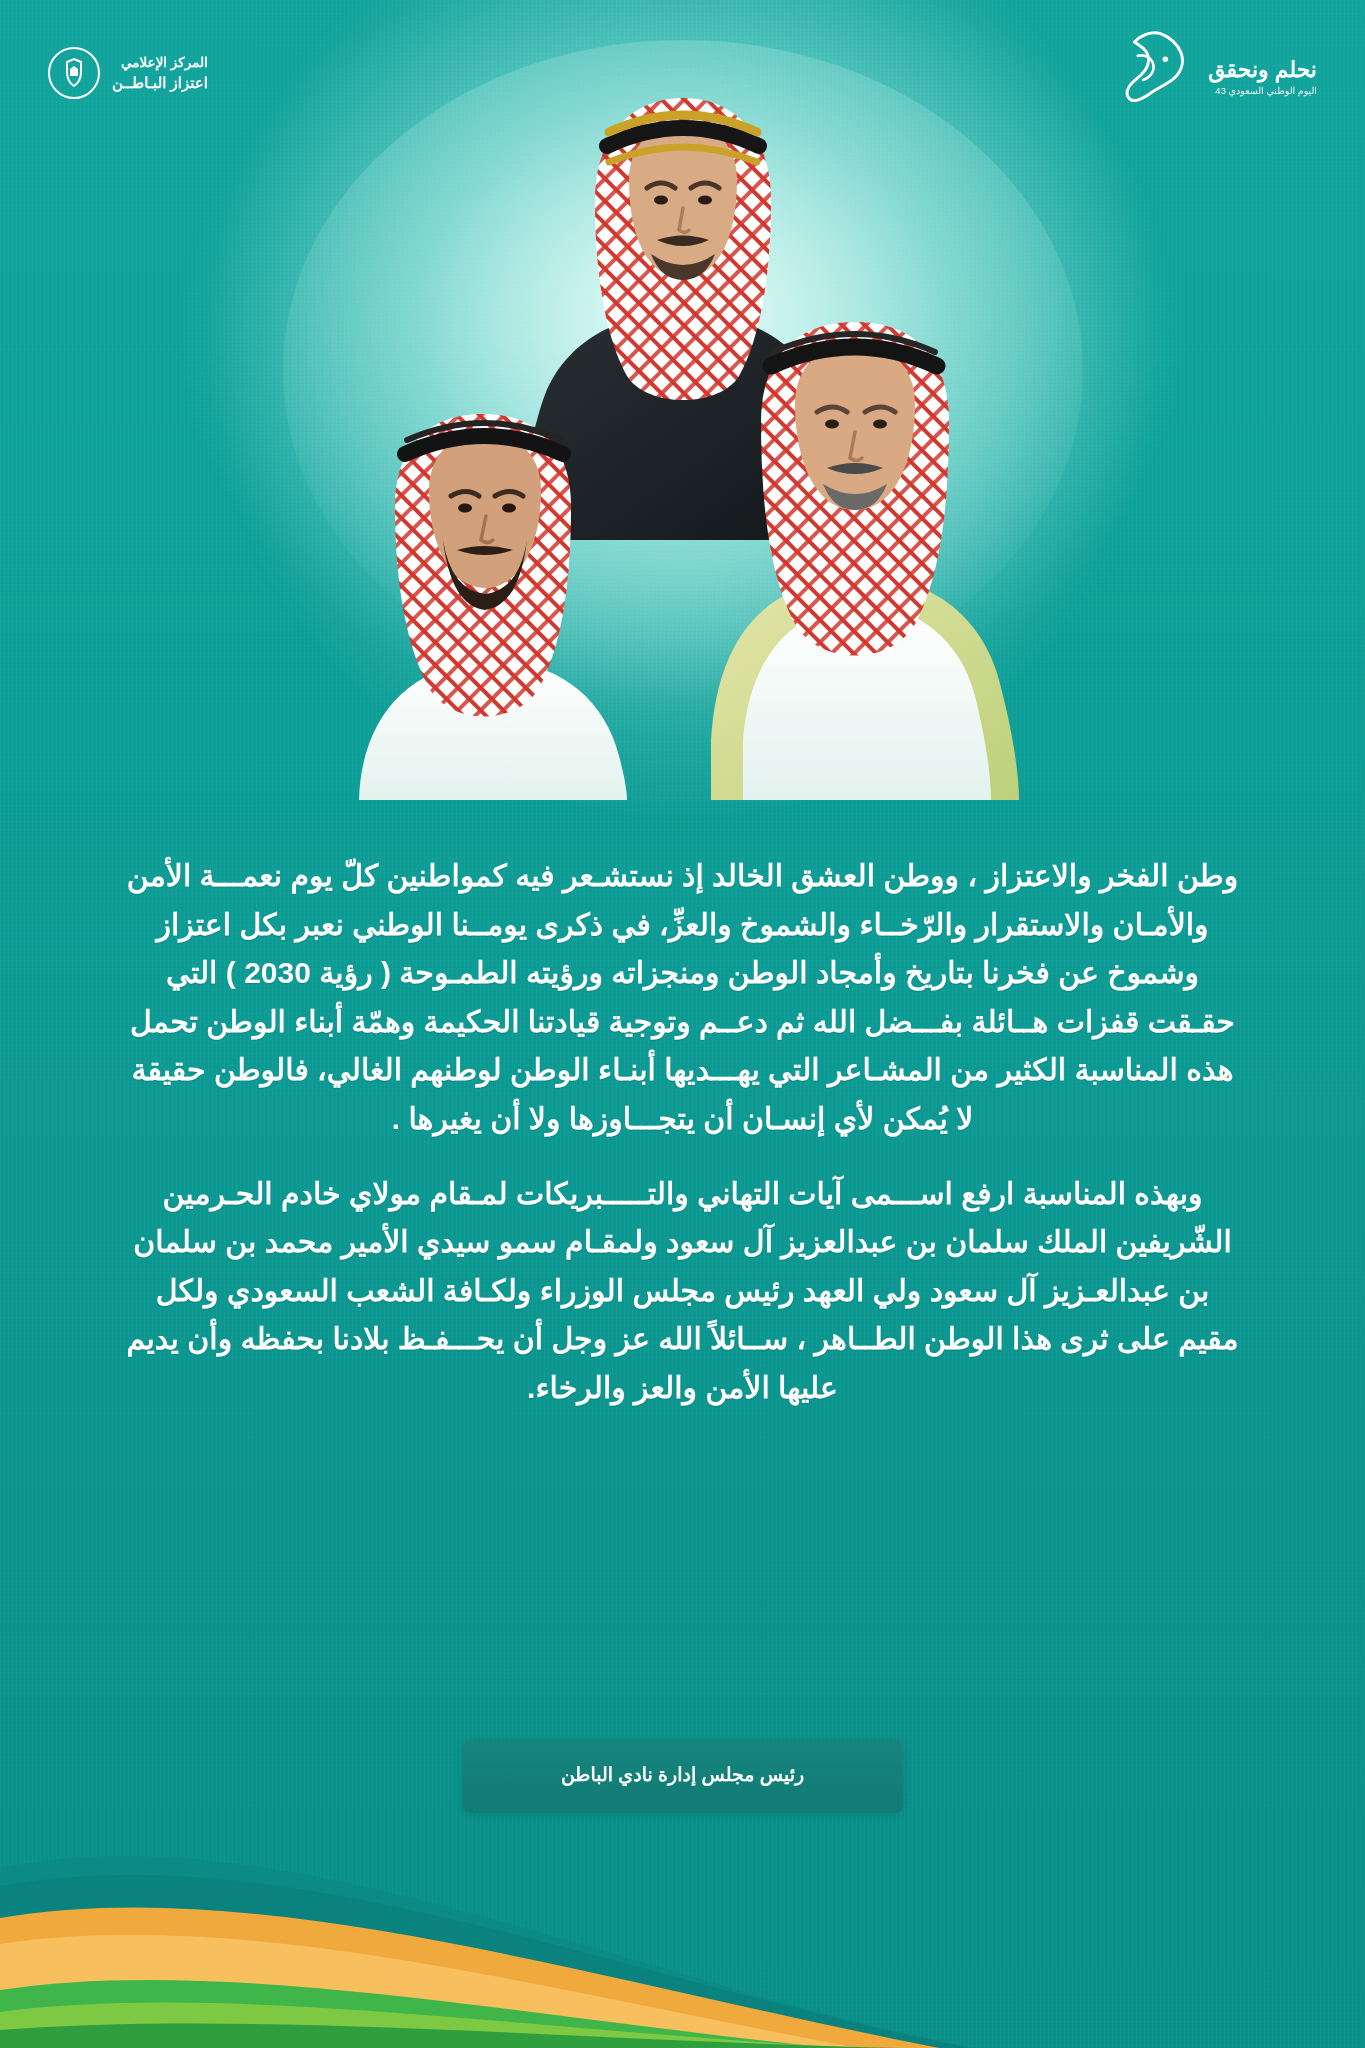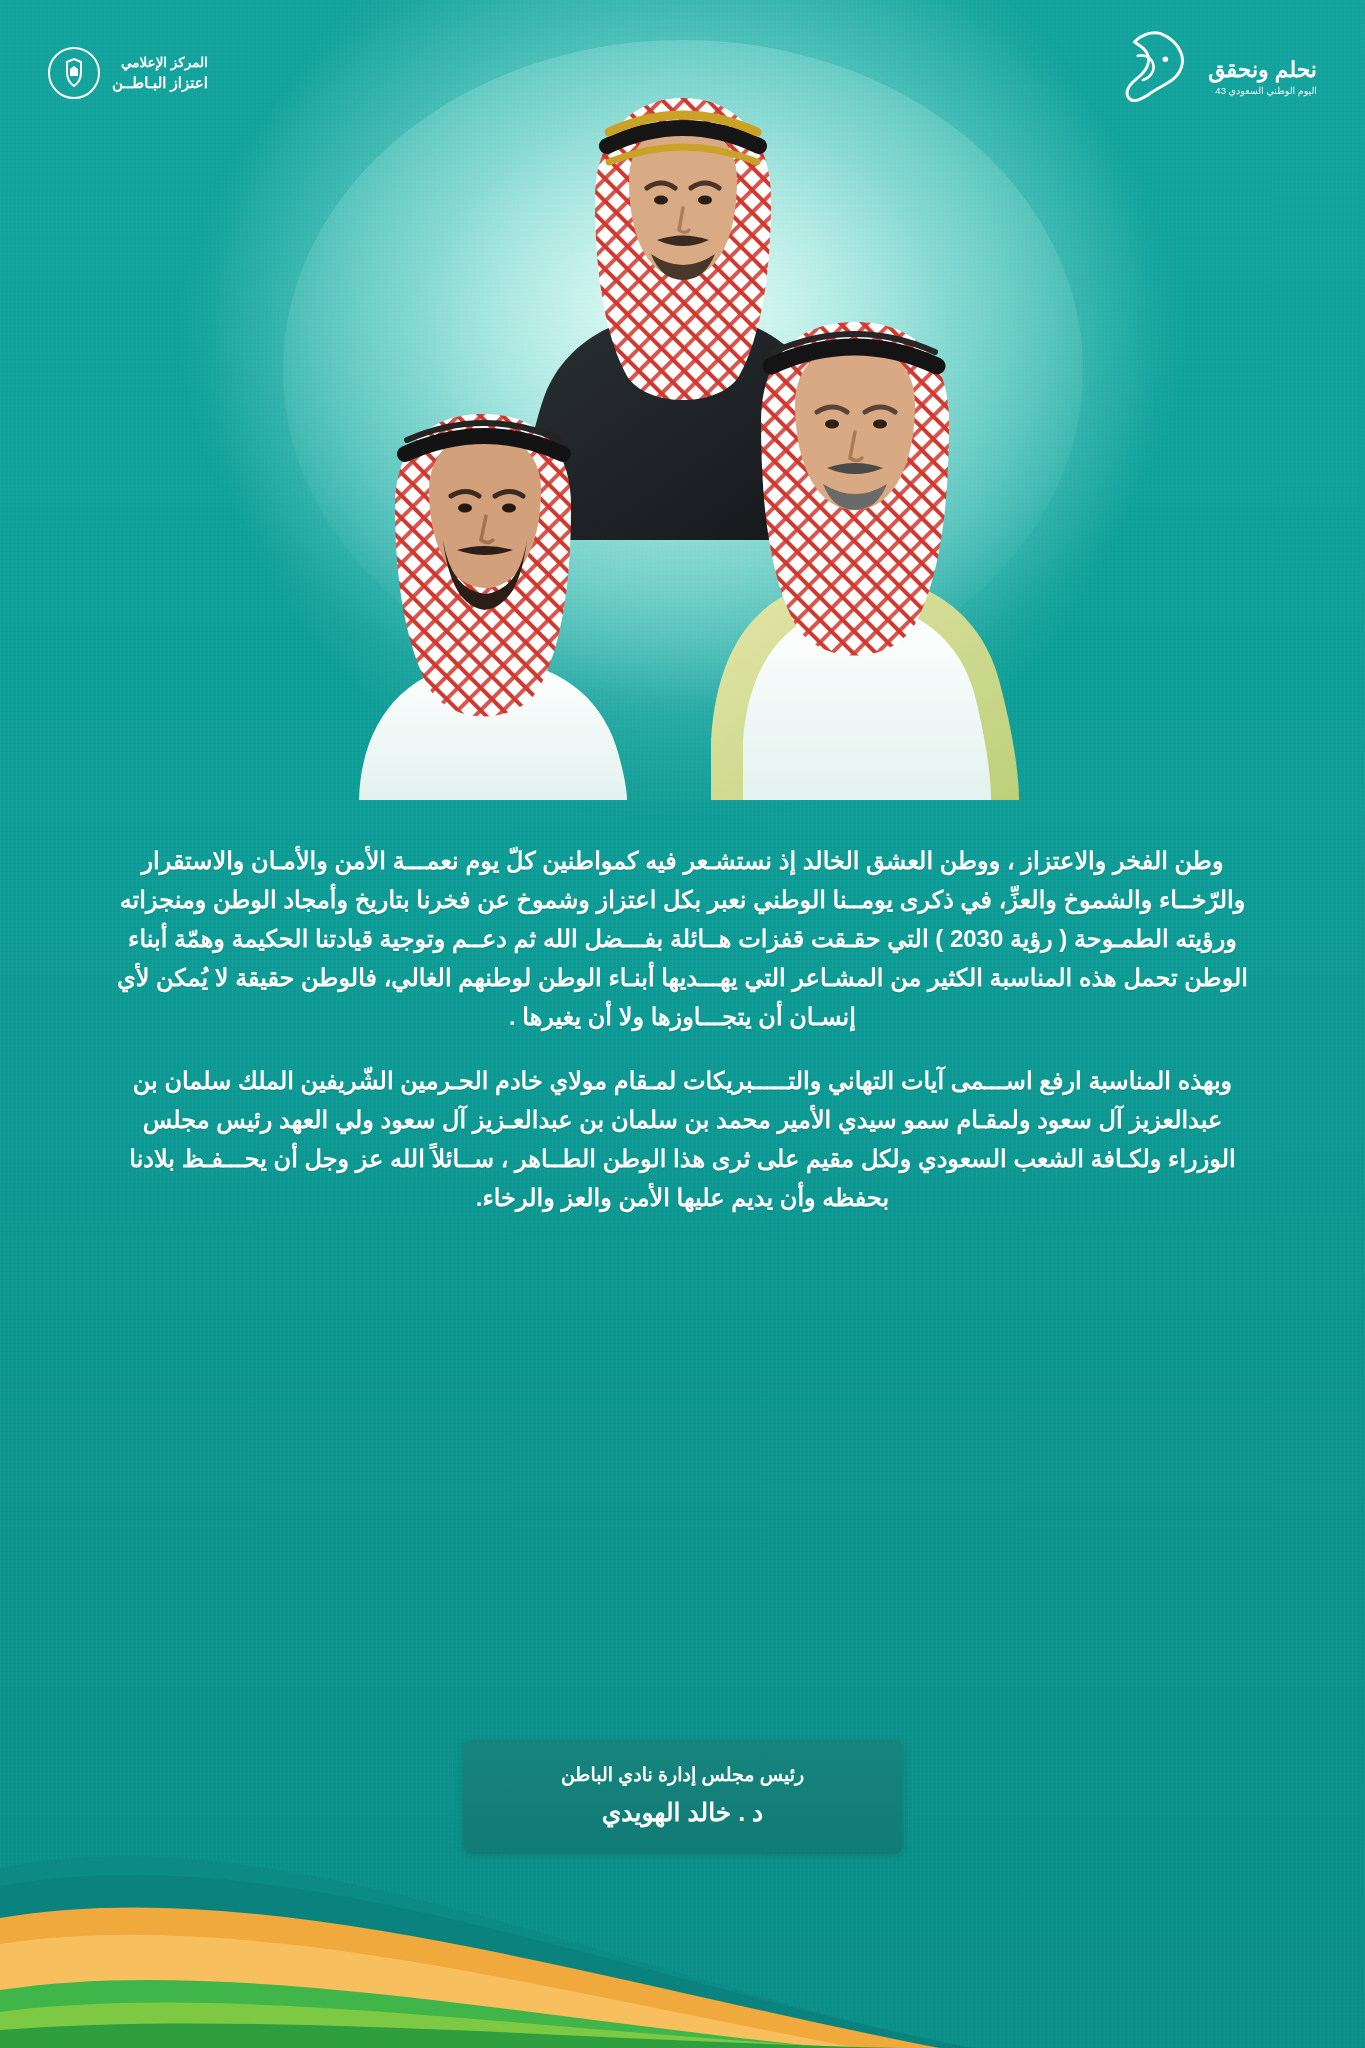--- a/index.html
+++ b/index.html
@@ -151,25 +151,25 @@
     position: absolute;
     top: 838px;
     left: 0; right: 0;
     z-index: 7;
     padding: 0 112px;
     text-align: center;
   }
   .para {
     color: #ffffff;
     font-weight: bold;
-    font-size: 24px;
+    font-size: 30px;
     line-height: 1.62;
     letter-spacing: 0px;
     text-align: center;
-    margin: 4px;
+    margin: 14px;
     text-shadow: 0 1px 1px rgba(0,0,0,.13);
   }
   .para + .para { margin-top: 26px; }
 
   
   .sign-wrap {
     position: absolute;
     top: 1740px;
     left: 0; right: 0;
     z-index: 8;
@@ -346,17 +346,16 @@
   </div>
 
   <div class="content">
     <p class="para">وطن الفخر والاعتزاز ، ووطن العشق الخالد إذ نستشـعر فيه كمواطنين كلّ يوم نعمـــة الأمن والأمـان والاستقرار والرّخــاء والشموخ والعزِّ، في ذكرى يومــنا الوطني نعبر بكل اعتزاز وشموخ عن فخرنا بتاريخ وأمجاد الوطن ومنجزاته ورؤيته الطمـوحة ( رؤية 2030 ) التي حقـقت قفزات هــائلة بفـــضل الله ثم دعــم وتوجية قيادتنا الحكيمة وهمّة أبناء الوطن تحمل هذه المناسبة الكثير من المشـاعر التي يهـــديها أبنـاء الوطن لوطنهم الغالي، فالوطن حقيقة لا يُمكن لأي إنسـان أن يتجـــاوزها ولا أن يغيرها .</p>
     <p class="para">وبهذه المناسبة ارفع اســـمى آيات التهاني والتـــــبريكات لمـقام مولاي خادم الحـرمين الشّريفين الملك سلمان بن عبدالعزيز آل سعود ولمقـام سمو سيدي الأمير محمد بن سلمان بن عبدالعـزيز آل سعود ولي العهد رئيس مجلس الوزراء ولكـافة الشعب السعودي ولكل مقيم على ثرى هذا الوطن الطــاهر ، ســائلاً الله عز وجل أن يحـــفـظ بلادنا بحفظه وأن يديم عليها الأمن والعز والرخاء.</p>
   </div>
 
   <div class="sign-wrap">
     <div class="sign-card">
       <div class="sign-role">رئيس مجلس إدارة نادي الباطن</div>
-      <div class="sign-name">د . خالد الهويدي</div>
     </div>
   </div>
 
 </div>
 
 </body></html>

